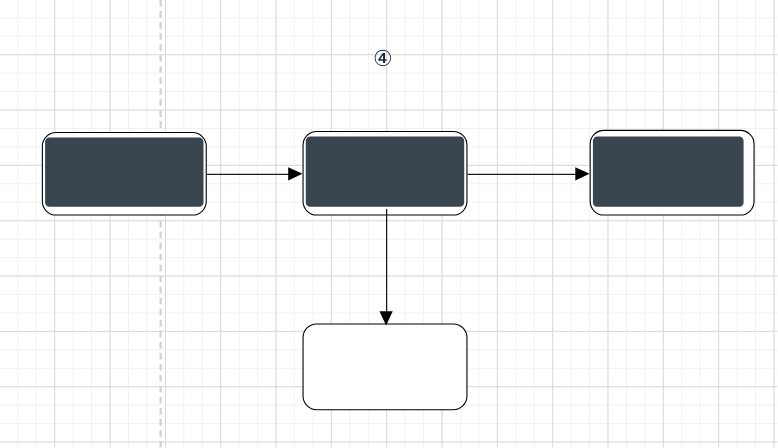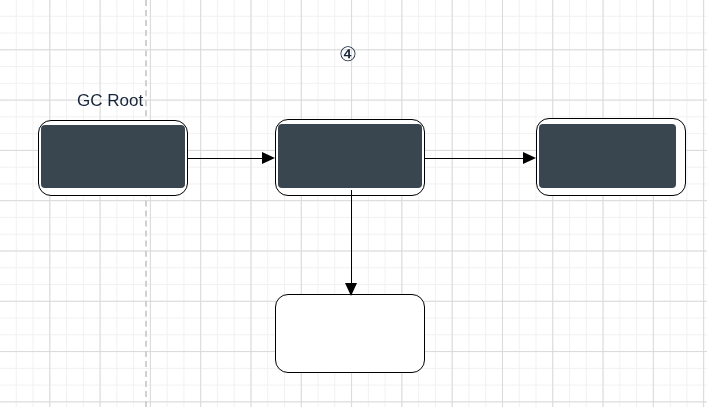--- a/index.html
+++ b/index.html
@@ -98,21 +98,20 @@
 </style>
 </head>
 <body>
 
 <div id="canvas">
 
   <div class="guide-line" style="left:145px;"></div>
 
   <div class="step-badge" style="left:339px; top:44px;">④</div>
 
-  <div class="label" style="left:77px; top:91px;">GC Root</div>
 
   <div class="node" style="left:38px; top:120px; width:150px; height:76px;">
     <div class="fill" style="left:2px; top:4px; right:2px; bottom:7px;"></div>
   </div>
 
   <div class="node" style="left:275px; top:119px; width:150px; height:77px;">
     <div class="fill" style="left:2px; top:4px; right:2px; bottom:7px;"></div>
   </div>
 
   <div class="node" style="left:536px; top:118px; width:150px; height:78px;">

